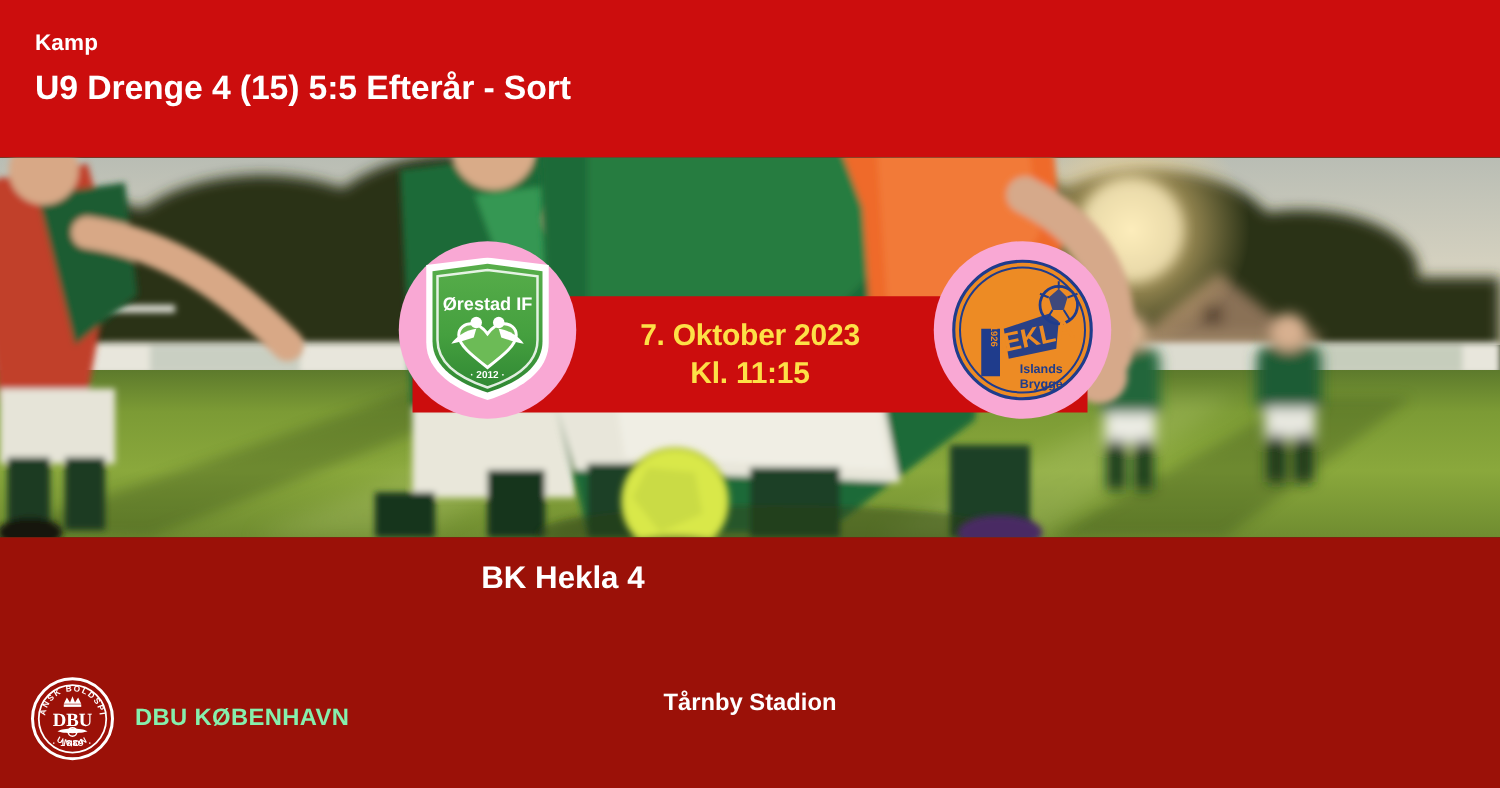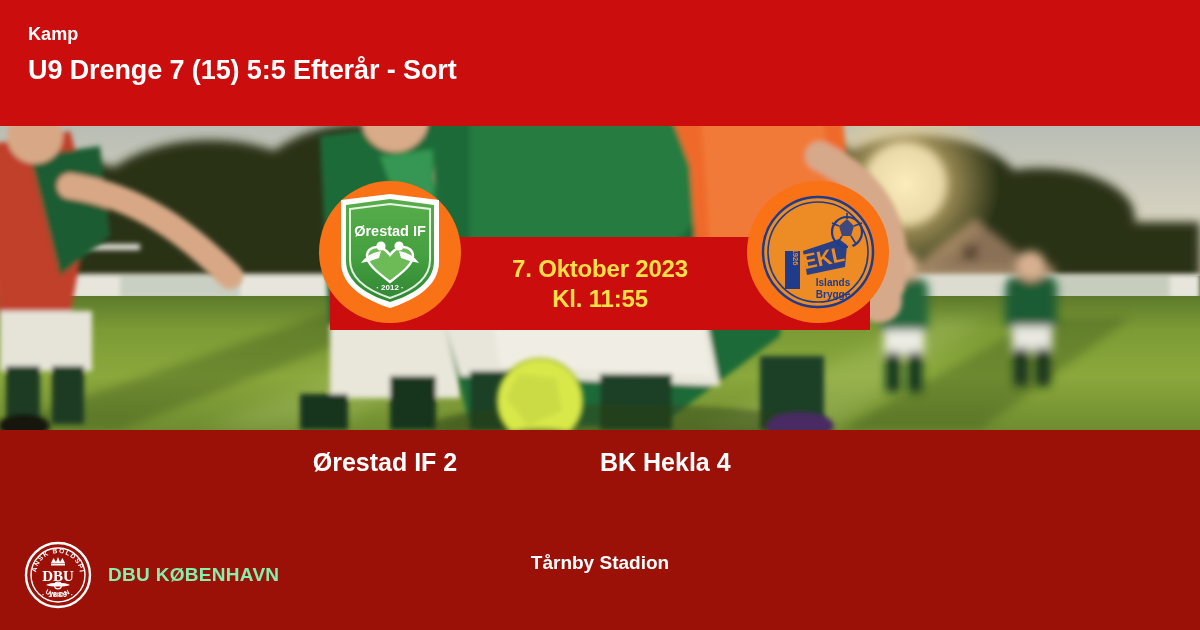--- a/index.html
+++ b/index.html
@@ -41,22 +41,22 @@
     display:flex; flex-direction:column;
     align-items:center; justify-content:center;
   }
   .date-line {
     font-size:24px; font-weight:bold; color:#fde047; line-height:30px;
     letter-spacing:-.2px; white-space:nowrap;
   }
 
   
   .crest-circle {
-    position:absolute; top:181px; width:142px; height:142px;
-    border-radius:50%; background:#f97316; z-index:4;
+    position:absolute; top:193px; width:142px; height:142px;
+    border-radius:50%; background:#f9a8d4; z-index:4;
     display:flex; align-items:center; justify-content:center;
   }
   .crest-left  { left:319px; }
   .crest-right { left:747px; }
   .crest-circle svg { display:block; }
 
   
   .lower {
     position:absolute; left:0; top:430px; width:1200px; height:200px;
     background:#9B1108;
@@ -89,21 +89,21 @@
     letter-spacing:.3px; line-height:22px; white-space:nowrap;
   }
 </style>
 </head>
 <body>
 
 <div class="card">
 
   <div class="header">
     <div class="kicker">Kamp</div>
-    <div class="match-title">U9 Drenge 7 (15) 5:5 Efterår - Sort</div>
+    <div class="match-title">U9 Drenge 4 (15) 5:5 Efterår - Sort</div>
   </div>
 
   <div class="photo">
     <svg viewBox="0 0 1200 304" preserveAspectRatio="none">
       <defs>
         <linearGradient id="sky" x1="0" y1="0" x2="0" y2="1">
           <stop offset="0%" stop-color="#b9bdb4"></stop>
           <stop offset="60%" stop-color="#d6d2c0"></stop>
           <stop offset="100%" stop-color="#cfc9ae"></stop>
         </linearGradient>
@@ -244,21 +244,21 @@
       </g>
 
       <g filter="url(#mild)">
         <ellipse cx="800" cy="300" rx="34" ry="14" fill="#4a2a63"></ellipse>
       </g>
     </svg>
   </div>
 
   <div class="date-banner">
     <div class="date-line">7. Oktober 2023</div>
-    <div class="date-line">Kl. 11:55</div>
+    <div class="date-line">Kl. 11:15</div>
   </div>
 
   <div class="crest-circle crest-left">
     <svg width="106" height="116" viewBox="0 0 106 116">
       <defs>
         <linearGradient id="shg" x1="0" y1="0" x2="0" y2="1">
           <stop offset="0%" stop-color="#57ad4a"></stop>
           <stop offset="55%" stop-color="#45a03f"></stop>
           <stop offset="100%" stop-color="#2f8733"></stop>
         </linearGradient>
@@ -293,21 +293,20 @@
 
       <rect x="24" y="56" width="15" height="38" fill="#1F3C8C"></rect>
       <text x="31.5" y="62" text-anchor="middle" font-family="Liberation Sans, sans-serif" font-size="7.5" font-weight="bold" fill="#ED8B24" transform="rotate(90 31.5 62)">1926</text>
       <text x="72" y="91" text-anchor="middle" font-family="Liberation Sans, sans-serif" font-size="10" font-weight="bold" fill="#1F3C8C">Islands</text>
       <text x="72" y="103" text-anchor="middle" font-family="Liberation Sans, sans-serif" font-size="10" font-weight="bold" fill="#1F3C8C">Brygge</text>
     </svg>
   </div>
 
   <div class="lower">
     <div class="teams">
-      <div class="team-name team-home">Ørestad IF 2</div>
       <div class="team-name team-away">BK Hekla 4</div>
     </div>
     <div class="venue">Tårnby Stadion</div>
   </div>
 
   <div class="footer">
     <div class="footer-logo">
       <svg width="68" height="68" viewBox="0 0 68 68">
         <circle cx="34" cy="34" r="32" fill="none" stroke="#ffffff" stroke-width="2.4"></circle>
         <circle cx="34" cy="34" r="27" fill="none" stroke="#ffffff" stroke-width="1.4"></circle>

